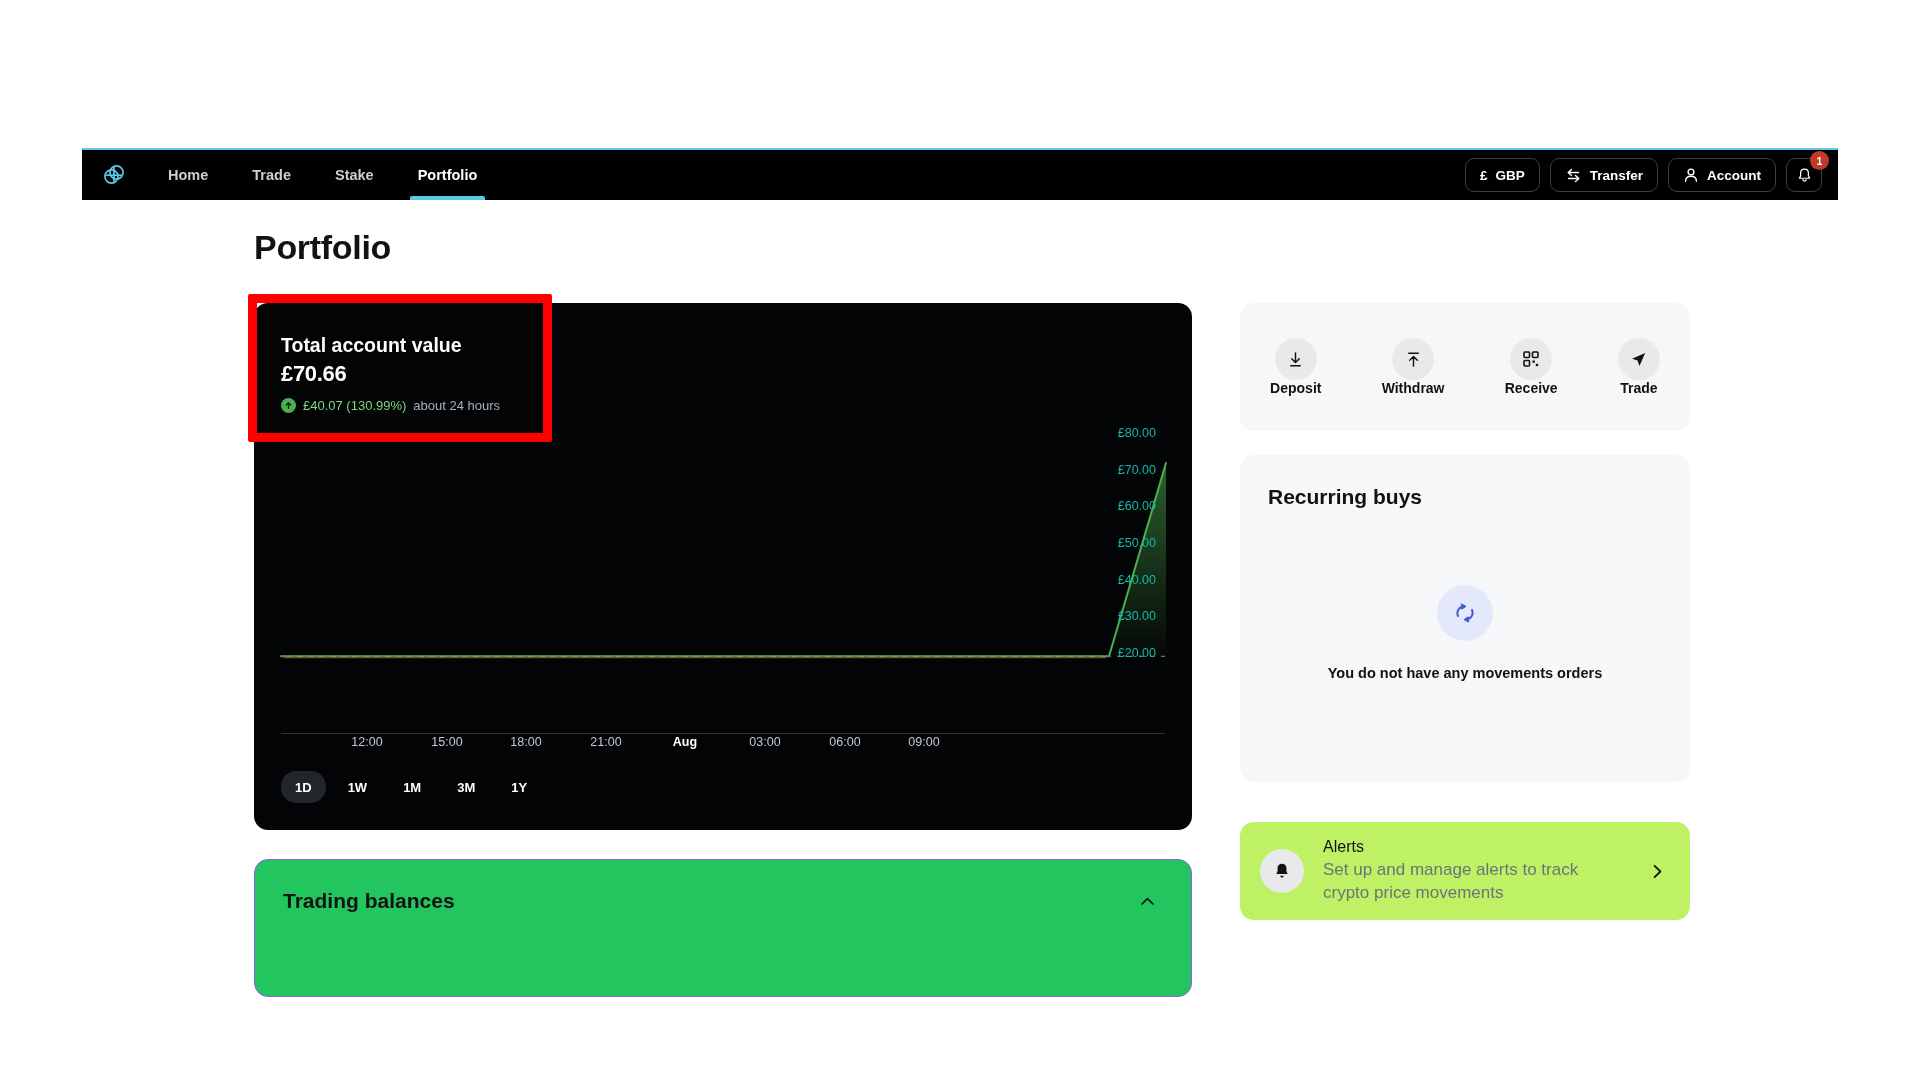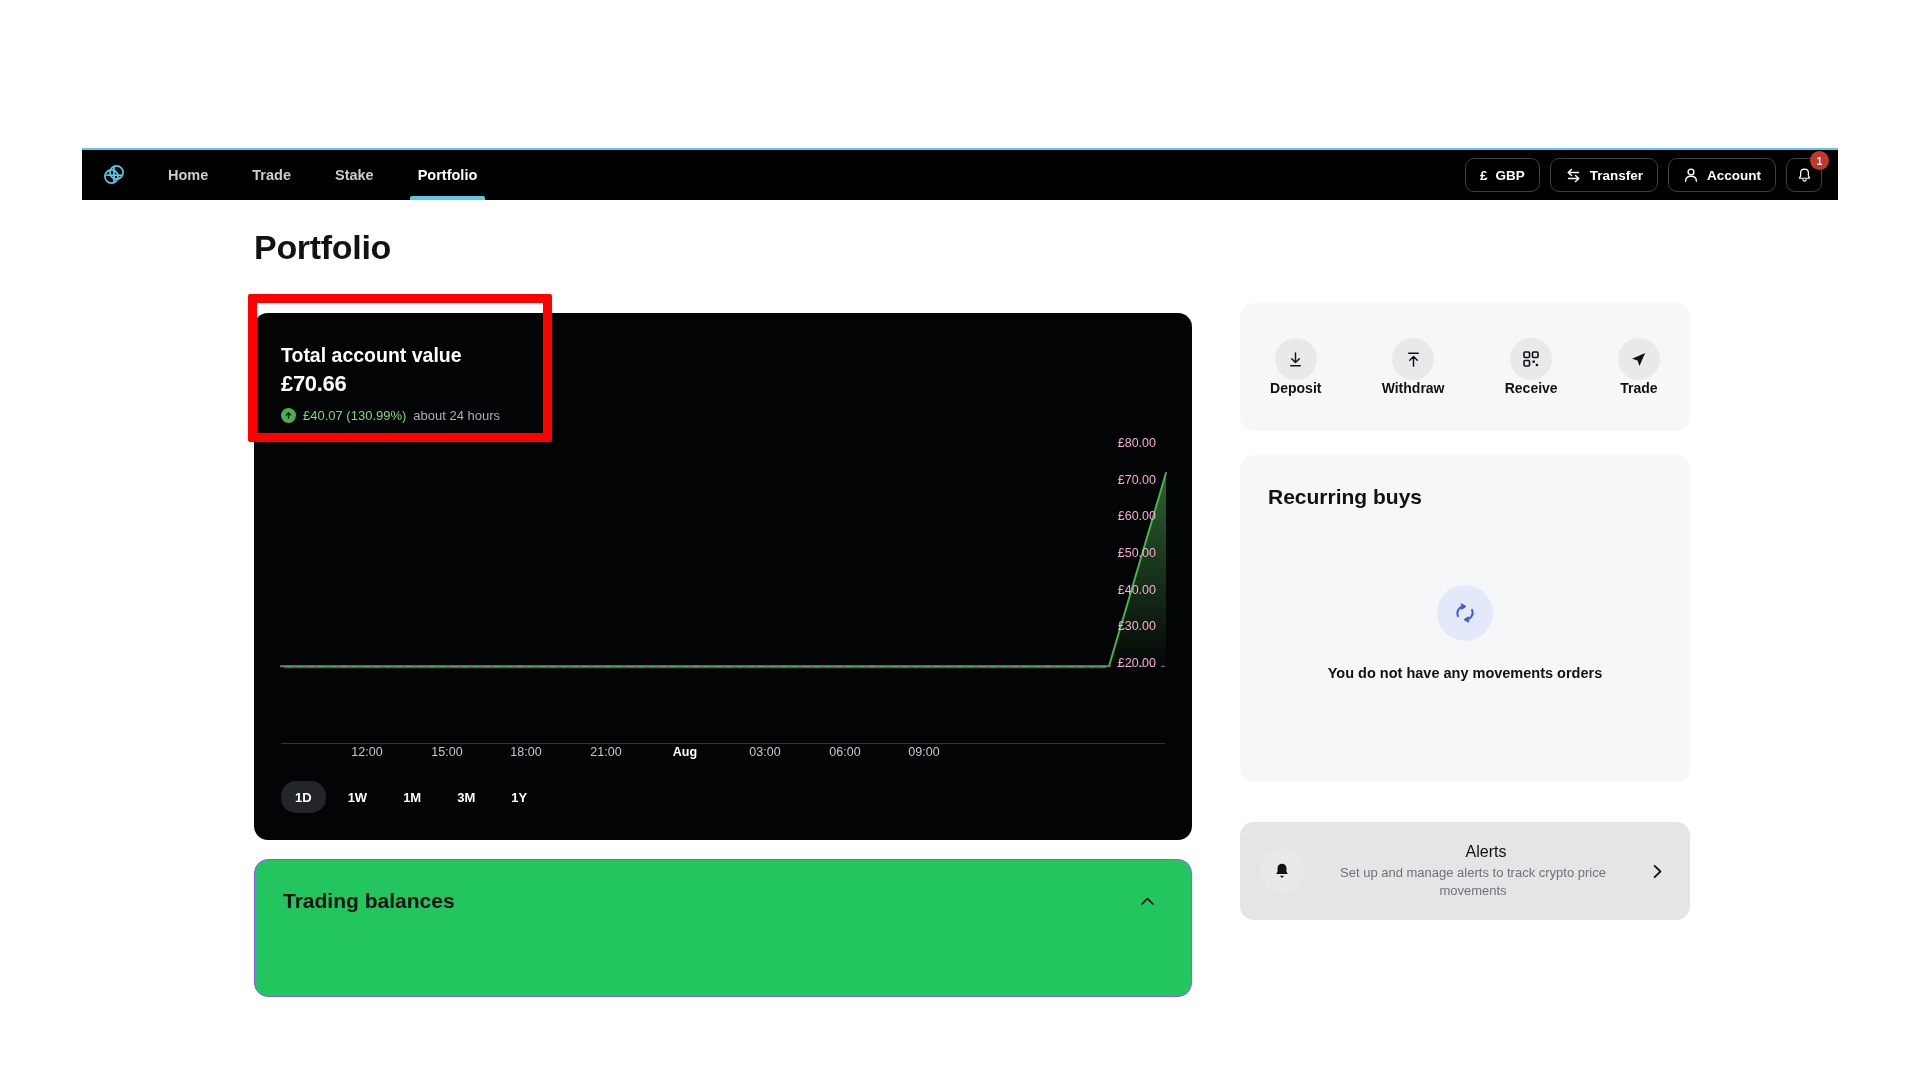--- a/index.html
+++ b/index.html
@@ -59,21 +59,21 @@
   
   .page-title {
     position: absolute; left: 254px; top: 228px;
     font-size: 34px; font-weight: bold; color: #101214;
     letter-spacing: -0.3px;
   }
 
   
   .chart-card {
     position: absolute;
-    left: 254px; top: 313px;
+    left: 254px; top: 303px;
     width: 938px; height: 527px;
     background: #030405; border-radius: 14px;
     overflow: hidden;
   }
   .value-block { position: absolute; left: 27px; top: 31px; }
   .value-label { color: #ffffff; font-size: 19.5px; font-weight: bold; }
   .value-amount { color: #ffffff; font-size: 22px; font-weight: bold; margin-top: 4px; letter-spacing: -0.3px; }
   .value-change {
     margin-top: 11px; display: flex; align-items: center; gap: 7px;
     font-size: 13px;
@@ -84,21 +84,21 @@
   }
   .chg-green { color: #7dd87f; }
   .chg-grey { color: #a9afb6; }
 
   
   .plot { position: absolute; left: 0; top: 110px; width: 938px; height: 310px; }
   .plot svg { display: block; }
   .ylabels { position: absolute; right: 18px; top: 110px; width: 110px; height: 310px; }
   .ylabel {
     position: absolute; right: 18px;
-    color: #f9a8d4; font-size: 12.5px; transform: translateY(-50%);
+    color: #14b8a6; font-size: 12.5px; transform: translateY(-50%);
     white-space: nowrap;
   }
   .xlabels { position: absolute; left: 0; top: 432px; width: 938px; height: 24px; }
   .xlabel {
     position: absolute; color: #c4c9ce; font-size: 12.5px;
     transform: translateX(-50%); white-space: nowrap;
   }
   .xlabel.strong { color: #ffffff; font-weight: bold; }
   .axis-line {
     position: absolute; left: 27px; top: 430px; width: 884px; height: 1px;
@@ -166,31 +166,31 @@
   }
   .recurring-icon {
     width: 56px; height: 56px; border-radius: 50%;
     background: #e4e8fb; display: flex; align-items: center; justify-content: center;
   }
   .recurring-text { font-size: 14.5px; font-weight: bold; color: #101214; }
 
   .alerts-card {
     position: absolute; left: 1240px; top: 822px;
     width: 450px; height: 98px;
-    background: #e5e5e5; border-radius: 14px;
-    display: flex; align-items: center; padding: 0 20px; cursor: pointer; text-align: center;
+    background: #bef264; border-radius: 14px;
+    display: flex; align-items: center; padding: 0 20px; cursor: pointer;
   }
   .alerts-icon-circle {
     width: 44px; height: 44px; border-radius: 50%;
     background: #e7e9eb; display: flex; align-items: center; justify-content: center;
     flex: 0 0 auto;
   }
   .alerts-text { margin-left: 19px; flex: 1 1 auto; }
   .alerts-title { font-size: 16px; color: #101214; margin-bottom: 3px; }
-  .alerts-sub { font-size: 13px; color: #6c737b; line-height: 1.35; max-width: 300px; }
+  .alerts-sub { font-size: 17px; color: #6c737b; line-height: 1.35; max-width: 300px; }
   .alerts-chev { flex: 0 0 auto; width: 17px; height: 17px; margin-right: 4px; }
 </style>
 </head>
 <body>
 
 <div class="navbar">
   <div class="nav-left">
     <div class="logo-box">
       <svg width="26" height="26" viewBox="0 0 26 26">
         <ellipse cx="10.5" cy="14.5" rx="6.6" ry="6.6" fill="none" stroke="#5cc8e8" stroke-width="1.7"></ellipse>

